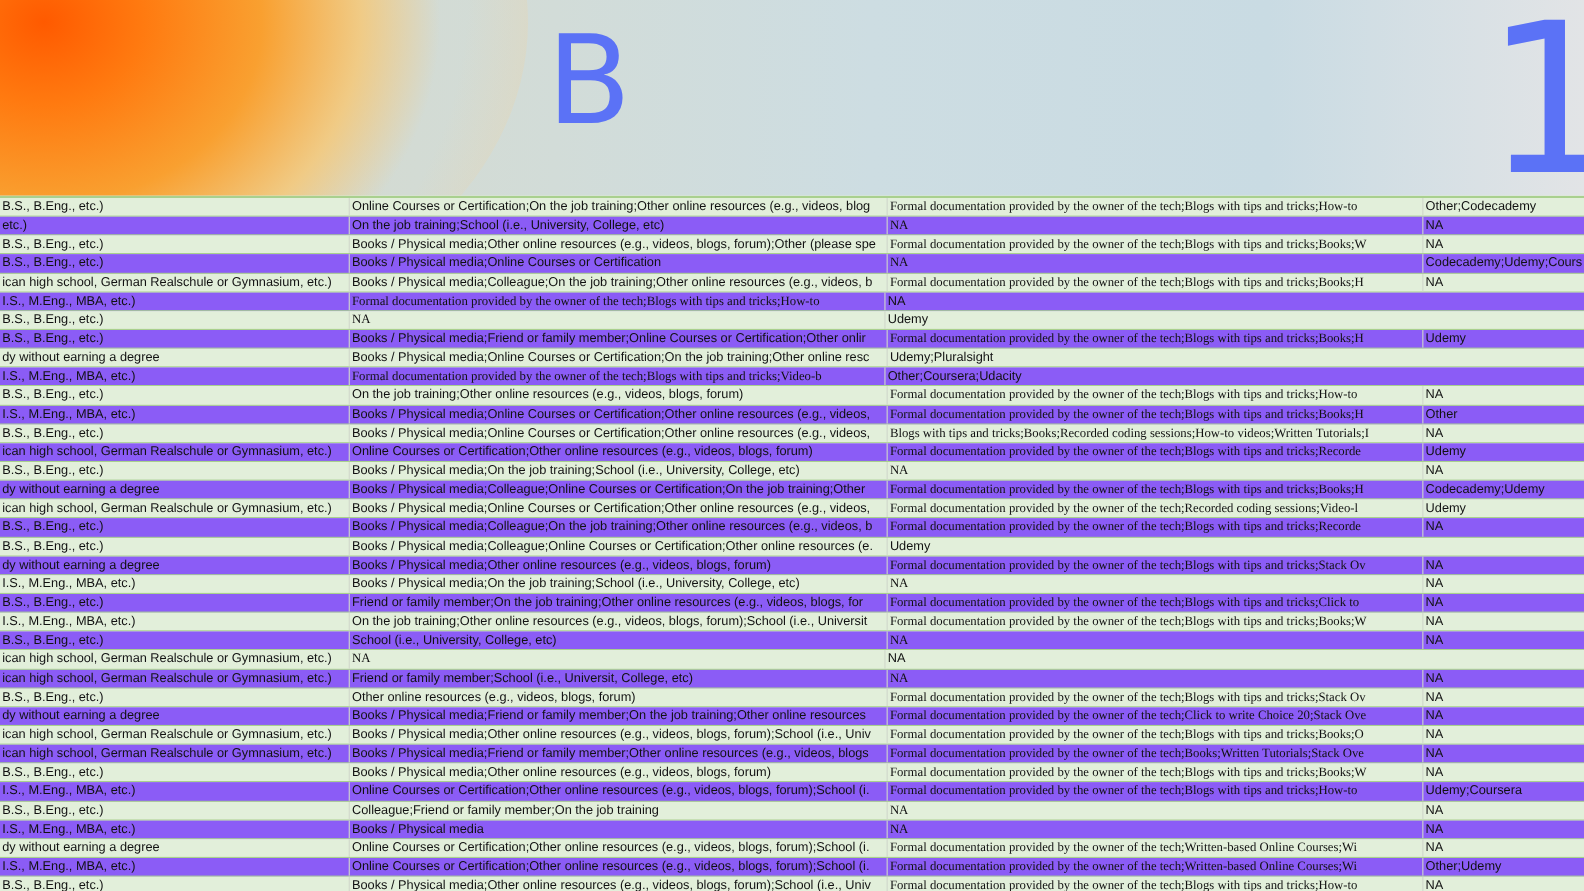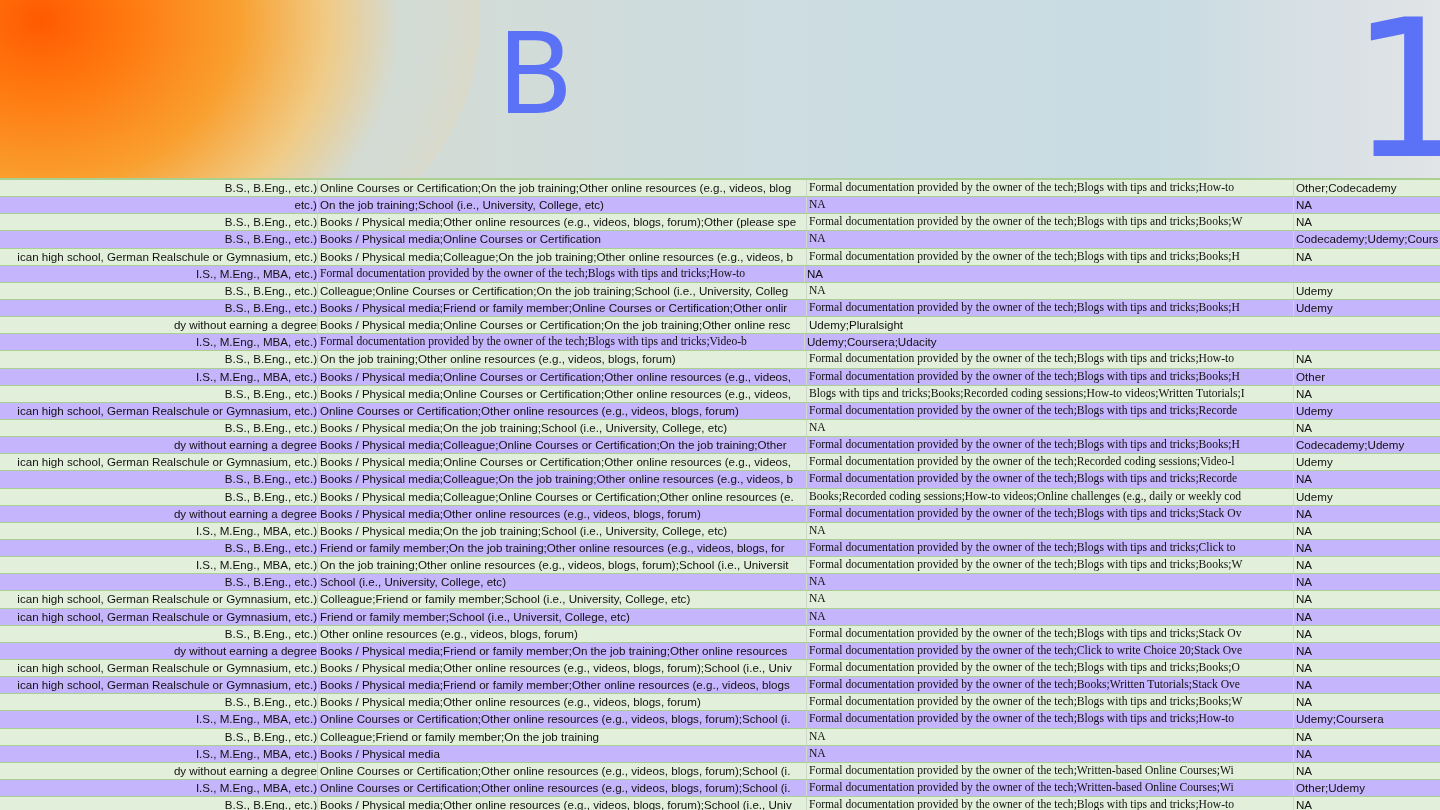--- a/index.html
+++ b/index.html
@@ -30,26 +30,26 @@
   .sheet {
     position: absolute; left: 0; top: 178px; width: 1440px; height: 632px;
     overflow: hidden; background: #fff;
     border-top: 2px solid #a9d08e;
   }
   .row {
     display: flex; height: 17.15px; border-bottom: 1px solid #a9d08e;
     box-sizing: border-box; font-size: 11.6px; line-height: 16px; color: #111;
   }
   .row.even { background: #e2efda; }
-  .row.odd  { background: #c4b5fd; }
+  .row.odd  { background: #8b5cf6; }
   .cell {
     overflow: hidden; white-space: nowrap; box-sizing: border-box;
     padding-left: 2px; border-right: 1px solid #d0d7cb;
   }
-  .c0 { width: 318px; text-align: right; }
+  .c0 { width: 318px; }
   .c1 { width: 489px; }
   .c2 { width: 487px; font-family: Liberation Serif, serif; }
   .c3 { width: 146px; border-right: none; }
 </style>
 </head>
 <body>
 
 <div class="banner">
   <div class="arc"></div>
   <span class="letter letter-b">B</span>
@@ -87,39 +87,38 @@
       <div class="cell c2">Formal documentation provided by the owner of the tech;Blogs with tips and tricks;Books;H</div>
       <div class="cell c3">NA</div>
     </div>
     <div class="row odd">
       <div class="cell c0">I.S., M.Eng., MBA, etc.)</div>
       <div class="cell c2">Formal documentation provided by the owner of the tech;Blogs with tips and tricks;How-to</div>
       <div class="cell c3">NA</div>
     </div>
     <div class="row even">
       <div class="cell c0">B.S., B.Eng., etc.)</div>
-      <div class="cell c1">Colleague;Online Courses or Certification;On the job training;School (i.e., University, Colleg</div>
       <div class="cell c2">NA</div>
       <div class="cell c3">Udemy</div>
     </div>
     <div class="row odd">
       <div class="cell c0">B.S., B.Eng., etc.)</div>
       <div class="cell c1">Books / Physical media;Friend or family member;Online Courses or Certification;Other onlir</div>
       <div class="cell c2">Formal documentation provided by the owner of the tech;Blogs with tips and tricks;Books;H</div>
       <div class="cell c3">Udemy</div>
     </div>
     <div class="row even">
       <div class="cell c0">dy without earning a degree</div>
       <div class="cell c1">Books / Physical media;Online Courses or Certification;On the job training;Other online resc</div>
       <div class="cell c3">Udemy;Pluralsight</div>
     </div>
     <div class="row odd">
       <div class="cell c0">I.S., M.Eng., MBA, etc.)</div>
       <div class="cell c2">Formal documentation provided by the owner of the tech;Blogs with tips and tricks;Video-b</div>
-      <div class="cell c3">Udemy;Coursera;Udacity</div>
+      <div class="cell c3">Other;Coursera;Udacity</div>
     </div>
     <div class="row even">
       <div class="cell c0">B.S., B.Eng., etc.)</div>
       <div class="cell c1">On the job training;Other online resources (e.g., videos, blogs, forum)</div>
       <div class="cell c2">Formal documentation provided by the owner of the tech;Blogs with tips and tricks;How-to</div>
       <div class="cell c3">NA</div>
     </div>
     <div class="row odd">
       <div class="cell c0">I.S., M.Eng., MBA, etc.)</div>
       <div class="cell c1">Books / Physical media;Online Courses or Certification;Other online resources (e.g., videos,</div>
@@ -158,21 +157,20 @@
     </div>
     <div class="row odd">
       <div class="cell c0">B.S., B.Eng., etc.)</div>
       <div class="cell c1">Books / Physical media;Colleague;On the job training;Other online resources (e.g., videos, b</div>
       <div class="cell c2">Formal documentation provided by the owner of the tech;Blogs with tips and tricks;Recorde</div>
       <div class="cell c3">NA</div>
     </div>
     <div class="row even">
       <div class="cell c0">B.S., B.Eng., etc.)</div>
       <div class="cell c1">Books / Physical media;Colleague;Online Courses or Certification;Other online resources (e.</div>
-      <div class="cell c2">Books;Recorded coding sessions;How-to videos;Online challenges (e.g., daily or weekly cod</div>
       <div class="cell c3">Udemy</div>
     </div>
     <div class="row odd">
       <div class="cell c0">dy without earning a degree</div>
       <div class="cell c1">Books / Physical media;Other online resources (e.g., videos, blogs, forum)</div>
       <div class="cell c2">Formal documentation provided by the owner of the tech;Blogs with tips and tricks;Stack Ov</div>
       <div class="cell c3">NA</div>
     </div>
     <div class="row even">
       <div class="cell c0">I.S., M.Eng., MBA, etc.)</div>
@@ -193,21 +191,20 @@
       <div class="cell c3">NA</div>
     </div>
     <div class="row odd">
       <div class="cell c0">B.S., B.Eng., etc.)</div>
       <div class="cell c1">School (i.e., University, College, etc)</div>
       <div class="cell c2">NA</div>
       <div class="cell c3">NA</div>
     </div>
     <div class="row even">
       <div class="cell c0">ican high school, German Realschule or Gymnasium, etc.)</div>
-      <div class="cell c1">Colleague;Friend or family member;School (i.e., University, College, etc)</div>
       <div class="cell c2">NA</div>
       <div class="cell c3">NA</div>
     </div>
     <div class="row odd">
       <div class="cell c0">ican high school, German Realschule or Gymnasium, etc.)</div>
       <div class="cell c1">Friend or family member;School (i.e., Universit, College, etc)</div>
       <div class="cell c2">NA</div>
       <div class="cell c3">NA</div>
     </div>
     <div class="row even">

